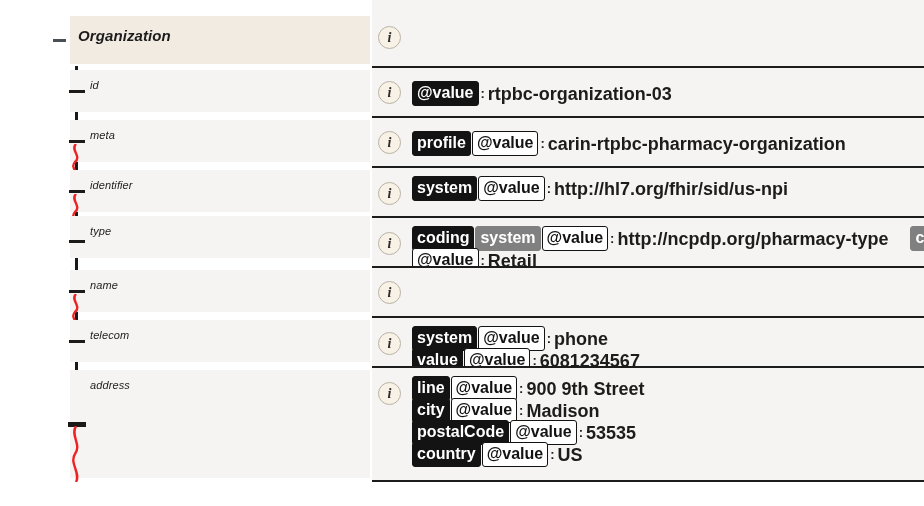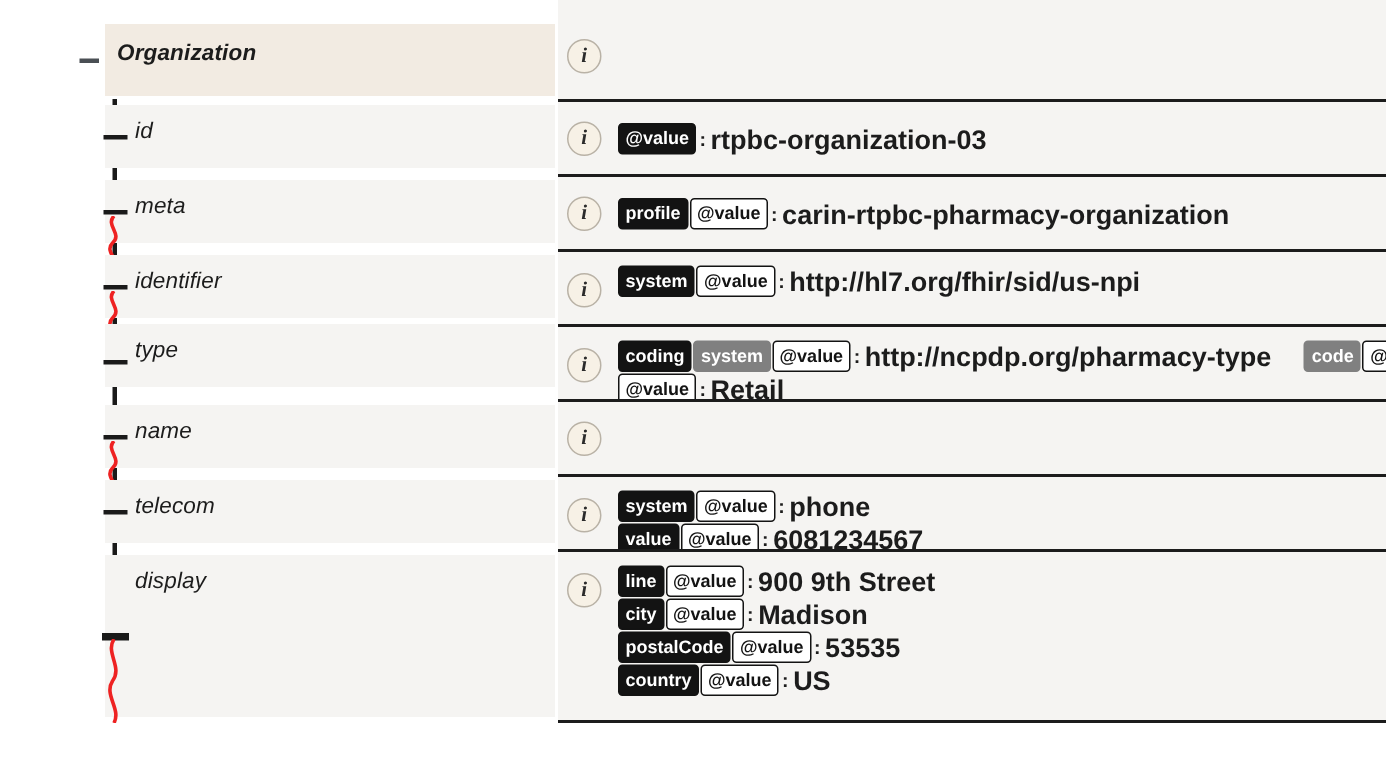--- a/index.html
+++ b/index.html
@@ -61,21 +61,21 @@
     position: absolute;
     left: 30px;
     width: 300px;
     background: #f5f4f2;
   }
   .left-row.header {
     background: #f2ebe2;
   }
   .left-row .label {
     font-style: italic;
-    font-size: 15px;
+    font-size: 11px;
     color: #1c1c1c;
     padding: 9px 0 0 20px;
     white-space: nowrap;
     letter-spacing: 0.1px;
   }
   .left-row.header .label {
     font-weight: bold;
     font-size: 15px;
     padding: 11px 0 0 8px;
   }
@@ -125,21 +125,21 @@
   .kv-line {
     height: 22px;
     line-height: 22px;
     white-space: nowrap;
     font-size: 13px;
   }
 
   .tag {
     display: inline-block;
     vertical-align: middle;
-    font-size: 12px;
+    font-size: 16px;
     font-weight: bold;
     line-height: 1;
     padding: 3px 4px 4px 4px;
     border-radius: 3px;
     margin-right: 1px;
   }
   .tag.black { background: #131313; color: #ffffff; border: 1px solid #131313; }
   .tag.gray  { background: #808080; color: #ffffff; border: 1px solid #808080; }
   .tag.open  { background: #ffffff; color: #131313; border: 1px solid #131313; }
 
@@ -200,21 +200,21 @@
       <div class="zigzag" style="top: 294px; height: 36px;">
         <svg width="20" height="36" viewBox="0 0 20 36">
           <path d="M 10 0 C 4 6, 16 12, 9 18 C 3 24, 15 30, 10 36" stroke="#ee2222" stroke-width="2.4" fill="none"></path>
         </svg>
       </div>
       <div class="left-row" style="top: 320px; height: 42px;">
         <div class="label">telecom</div>
       </div>
       <div class="tree-tick" style="top: 340px;"></div>
       <div class="left-row" style="top: 370px; height: 108px;">
-        <div class="label">display</div>
+        <div class="label">address</div>
       </div>
       <div class="tree-tick thick" style="top: 422px;"></div>
       <div class="zigzag" style="top: 426px; height: 56px;">
         <svg width="20" height="56" viewBox="0 0 20 56">
           <path d="M 10 0 C 4 9.333333333333334, 16 18.666666666666668, 9 28 C 3 37.333333333333336, 15 46.66666666666667, 10 56" stroke="#ee2222" stroke-width="2.4" fill="none"></path>
         </svg>
       </div>
     </div>
   <div id="detail-column">
       <div class="detail-row first" style="top: 0px; height: 66px;">

